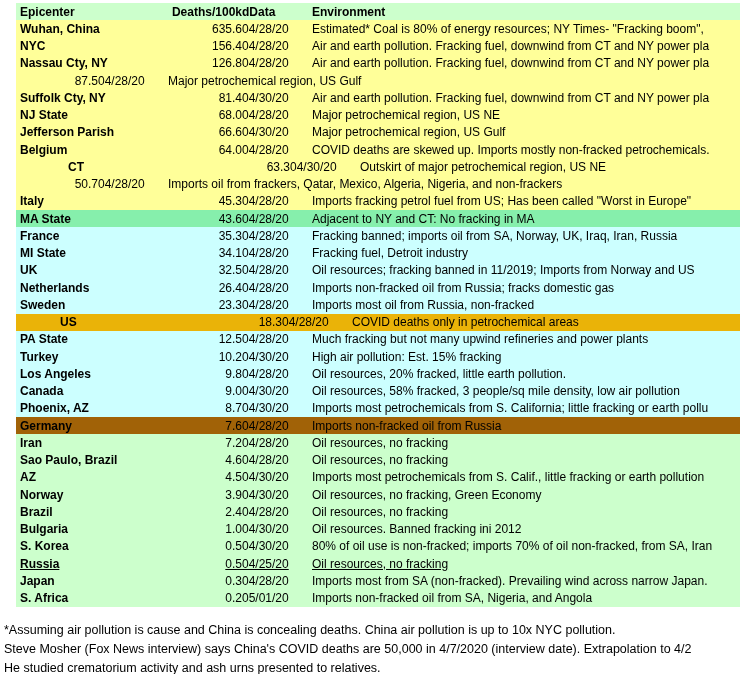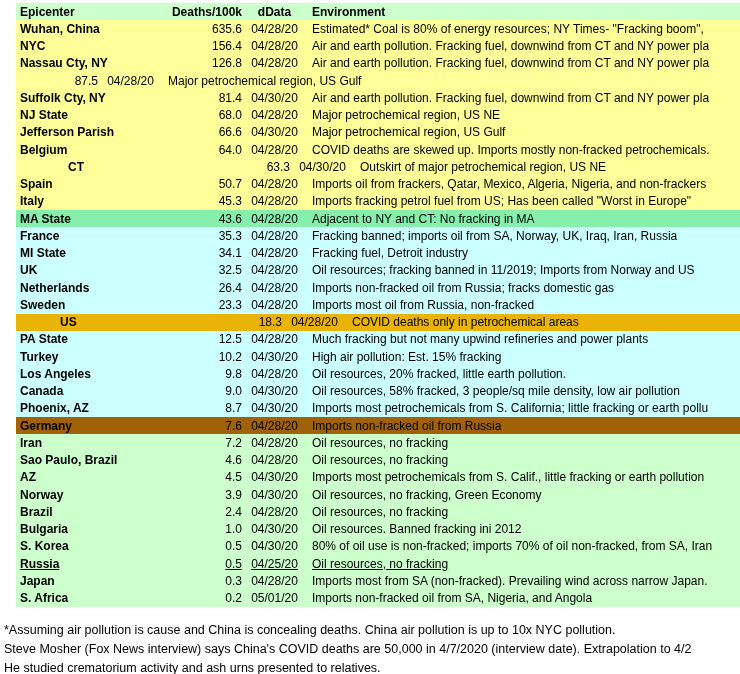--- a/index.html
+++ b/index.html
@@ -38,21 +38,21 @@
     flex: none;
   }
   .c-deaths {
     width: 82px;
     text-align: right;
     overflow: hidden;
     flex: none;
   }
   .c-date {
     width: 65px;
-    text-align: center;
+    text-align: left;
     overflow: hidden;
     flex: none;
   }
   .c-env {
     flex: 1 1 auto;
     padding-left: 5px;
     overflow: hidden;
   }
   #footnotes {
     position: absolute;
@@ -126,21 +126,20 @@
       <div class="cell c-date">04/28/20</div>
       <div class="cell c-env">COVID deaths are skewed up. Imports mostly non-fracked petrochemicals.</div>
     </div>
         <div class="row" style="background: rgb(255, 255, 153); padding-left: 48px;">
       <div class="cell c-epicenter">CT</div>
       <div class="cell c-deaths">63.3</div>
       <div class="cell c-date">04/30/20</div>
       <div class="cell c-env">Outskirt of major petrochemical region, US NE</div>
     </div>
         <div class="row" style="background: rgb(255, 255, 153);">
-      <div class="cell c-epicenter">Spain</div>
       <div class="cell c-deaths">50.7</div>
       <div class="cell c-date">04/28/20</div>
       <div class="cell c-env">Imports oil from frackers, Qatar, Mexico, Algeria, Nigeria, and non-frackers</div>
     </div>
         <div class="row" style="background: rgb(255, 255, 153);">
       <div class="cell c-epicenter">Italy</div>
       <div class="cell c-deaths">45.3</div>
       <div class="cell c-date">04/28/20</div>
       <div class="cell c-env">Imports fracking petrol fuel from US; Has been called "Worst in Europe"</div>
     </div>

